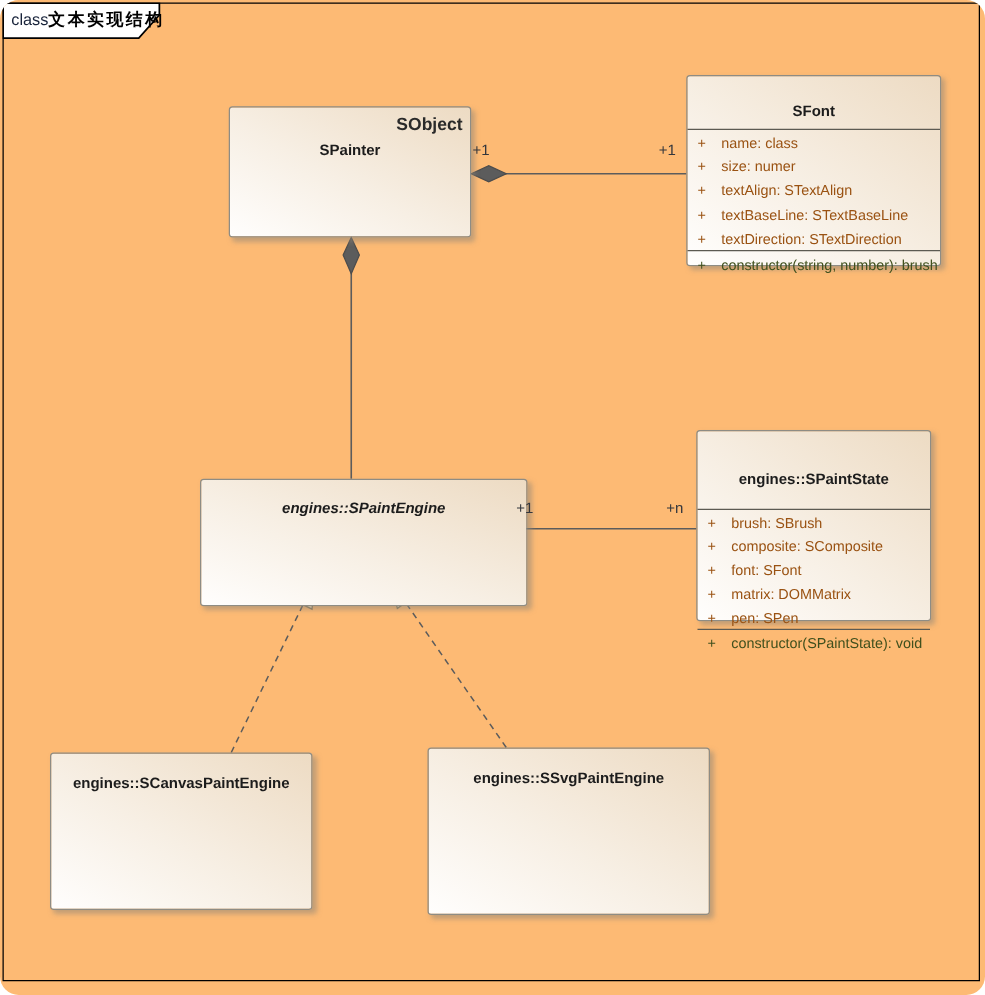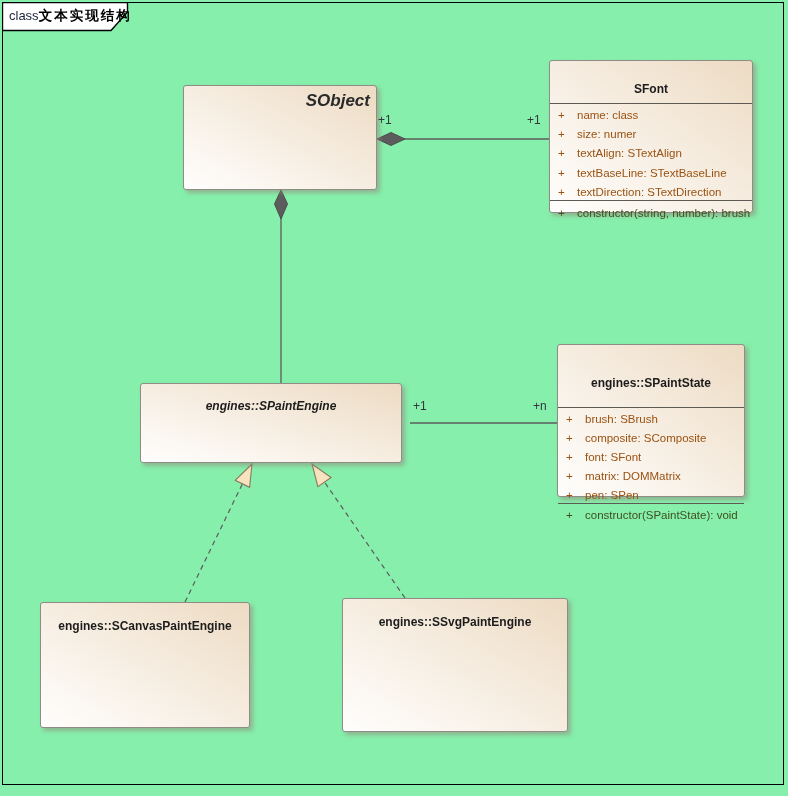--- a/index.html
+++ b/index.html
@@ -1,17 +1,17 @@
 <!DOCTYPE html>
 <html><head>
 <meta charset="utf-8">
 <style>
   html,body { margin:0; padding:0; background:#ffffff; }
   body { font-family:"Liberation Sans", sans-serif; }
-  .stage { position:relative; width:788px; height:796px; background:#86efac; overflow:hidden; }
+  .stage { position:relative; width:788px; height:796px; background:#fdba74; overflow:hidden;border-radius:15px; }
 
   
   .frame { position:absolute; left:2px; top:2px; width:782px; height:783px;
            border:1px solid #000; box-sizing:border-box; }
   .frame-tab { position:absolute; left:2px; top:2px; width:130px; height:30px; }
   .frame-tab-label { position:absolute; left:9px; top:7px; width:118px;
            font-size:13px; color:#101826; white-space:nowrap; }
   .frame-tab-label .prefix { font-weight:400; color:#18233a; }
   .frame-tab-label .cjk { font-weight:bold; color:#000; letter-spacing:2px; font-size:13.5px; }
 
@@ -22,22 +22,22 @@
            box-shadow:3px 3px 4px rgba(145,135,120,.55); }
   .sec-title { display:flex; align-items:center; justify-content:center;
            font-weight:bold; font-size:12px; color:#1c1c1c; box-sizing:border-box;margin-top:14px; }
   .sec-border { border-bottom:1px solid #5c5a52; }
   .row { display:flex; align-items:center; font-size:11.5px; padding-left:8px; box-sizing:border-box; }
   .row .vis { width:19px; flex:0 0 19px; }
   .attr-row { color:#9a5212; height:19.4px; }
   .op-row { color:#40501d; }
   .simple-title { text-align:center; font-weight:bold; font-size:12px; color:#1c1c1c; }
   .abstract { font-style:italic; }
-  .stereotype { position:absolute; right:6px; top:5px; font-style:italic;
-           font-size:17px; color:#2a2a2a; font-weight:600; }
+  .stereotype { position:absolute; right:6px; top:5px; 
+           font-size:14px; color:#2a2a2a; font-weight:600; }
 
   
   .mult { position:absolute; font-size:12px; color:#33363c; }
 
   svg.connectors { position:absolute; left:0; top:0; }
 </style>
 </head>
 <body>
 
 <div class="stage">
@@ -72,20 +72,21 @@
   <div class="frame"></div>
   <svg class="frame-tab" width="130" height="30">
     <polygon points="0.5,0.5 125.5,0.5 125.5,10 109,28.5 0.5,28.5" fill="#ffffff" stroke="#000000" stroke-width="1.4"></polygon>
   </svg>
   <div class="frame-tab-label">
     <span class="prefix">class</span><span class="cjk">文本实现结构</span>
   </div>
 
   <div class="uml-class" style="left:183px; top:85px; width:194px; height:105px;">
     <div class="stereotype">SObject</div>
+    <div class="simple-title" style="padding-top:27px;">SPainter</div>
   </div>
 
   <div class="uml-class" style="left:549px; top:60px; width:204px; height:153px;">
     <div class="sec-title sec-border" style="height:29px;">SFont</div>
     <div class="sec-border" style="height:97px; padding-top:1px; box-sizing:border-box;">
       <div class="row attr-row">
           <span class="vis">+</span>
           <span>name: class</span>
         </div>
       <div class="row attr-row">
@@ -104,21 +105,21 @@
           <span class="vis">+</span>
           <span>textDirection: STextDirection</span>
         </div>
     </div>
     <div class="row op-row" style="height:24px;">
       <span class="vis">+</span>
         <span>constructor(string, number): brush</span>
     </div>
   </div>
 
-  <div class="uml-class" style="left:140px; top:383px; width:262px; height:80px;">
+  <div class="uml-class" style="left:160px; top:383px; width:262px; height:102px;">
     <div class="simple-title abstract" style="padding-top:15px;">engines::SPaintEngine</div>
   </div>
 
   <div class="uml-class" style="left:557px; top:344px; width:188px; height:153px;">
     <div class="sec-title sec-border" style="height:49px;">engines::SPaintState</div>
     <div class="sec-border" style="height:96px; padding-top:1px; box-sizing:border-box;">
       <div class="row attr-row" style="height:19px;">
           <span class="vis">+</span>
           <span>brush: SBrush</span>
         </div>

